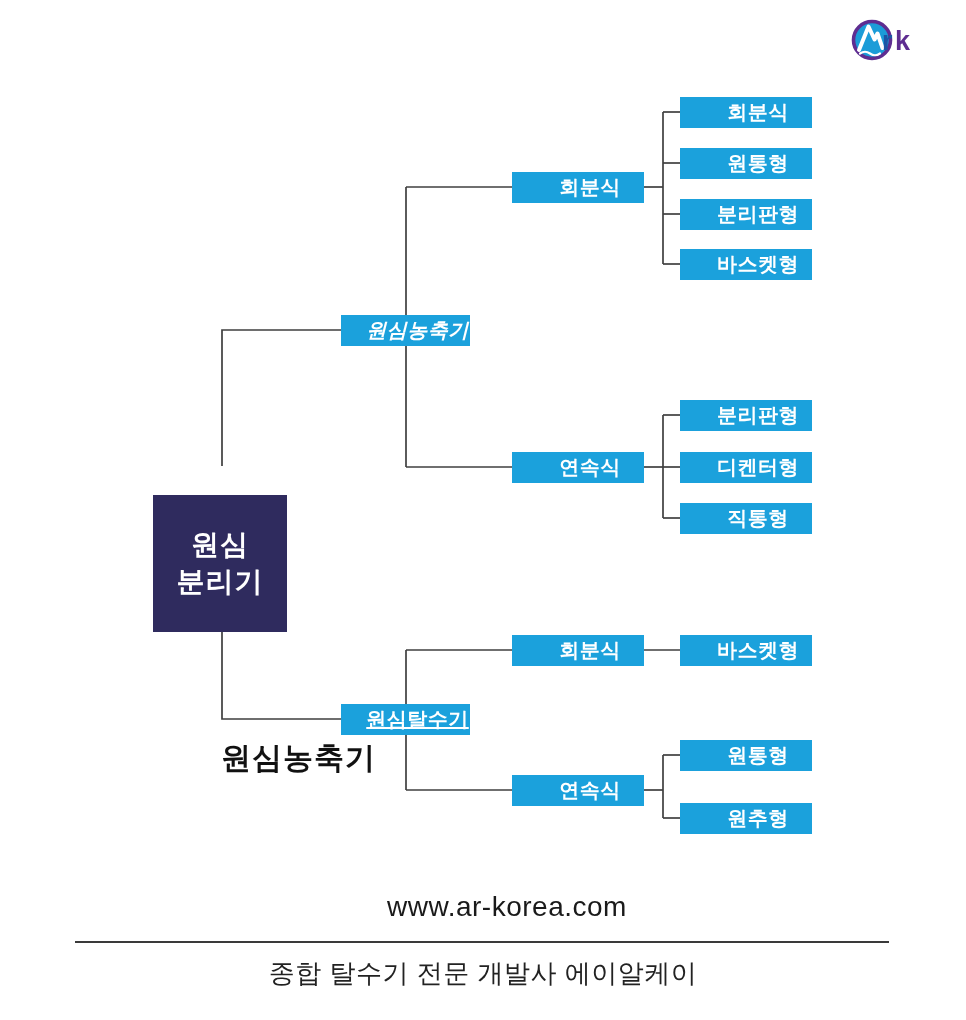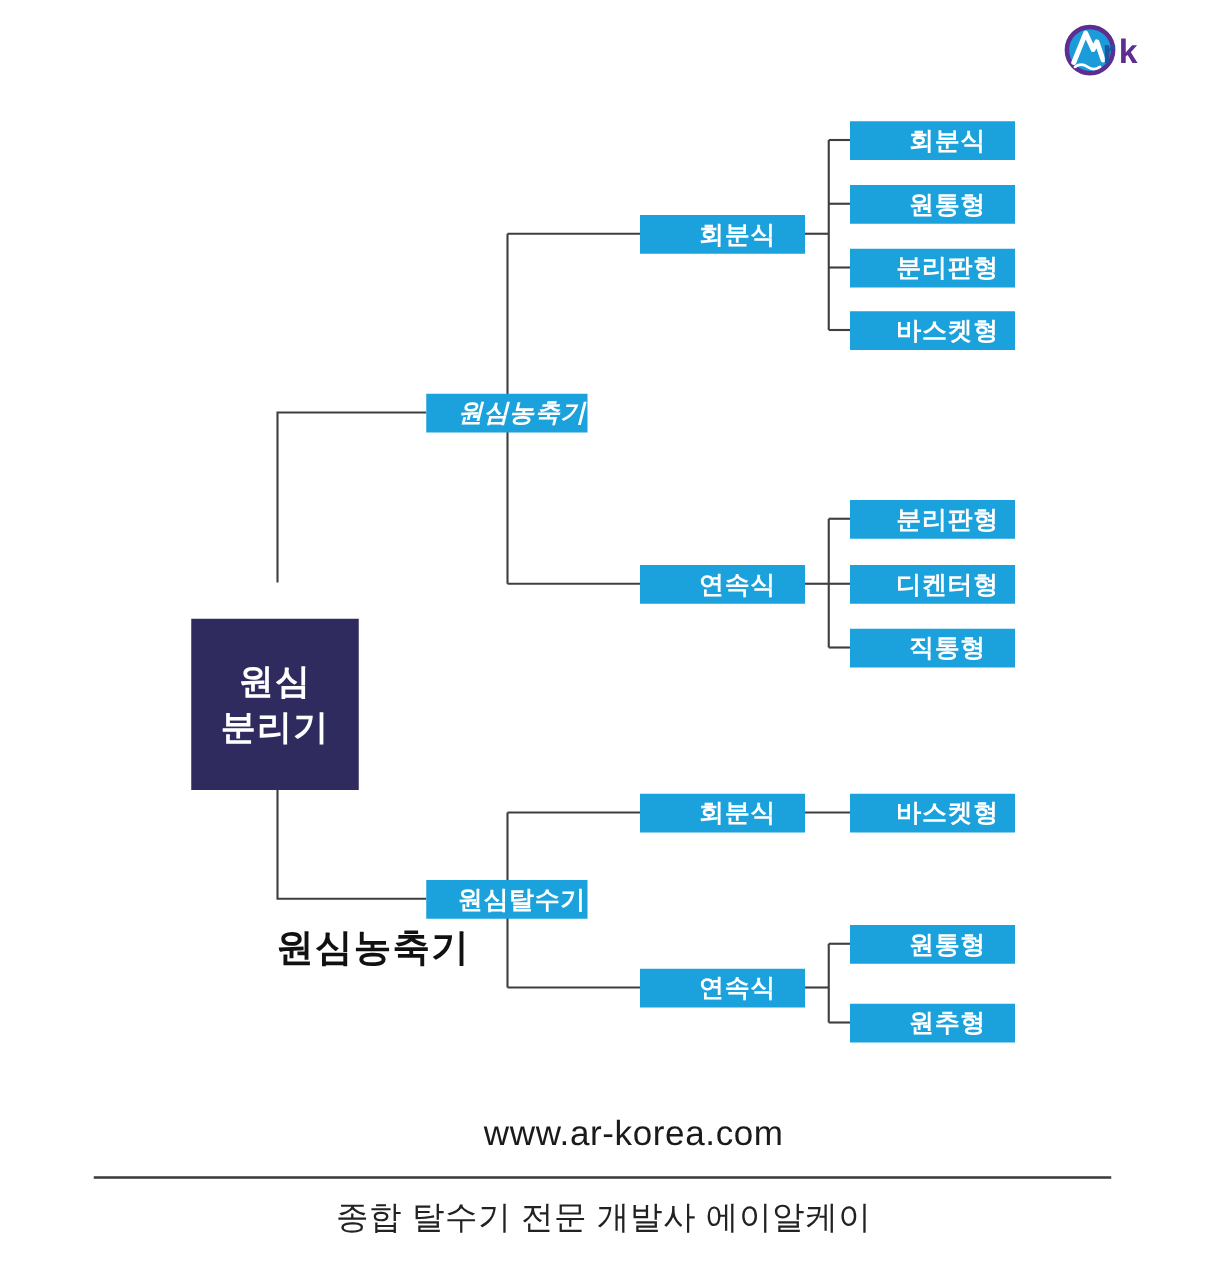--- a/index.html
+++ b/index.html
@@ -89,21 +89,21 @@
   <div class="box root">
     <div>
       <div>원심</div>
       <div>분리기</div>
     </div>
   </div>
 
   <div class="purpose" style="left:221px;top:738px;">원심농축기</div>
 
   <div class="box blue mid" style="left:341px;top:315px;font-style:italic;">원심농축기</div>
-  <div class="box blue mid" style="left:341px;top:704px;">원심탈수기</div>
+  <div class="box blue mid" style="left:341px;top:704px;text-decoration:underline;">원심탈수기</div>
 
   <div class="box blue" style="left:512px;top:172px;">회분식</div>
   <div class="box blue" style="left:512px;top:452px;">연속식</div>
   <div class="box blue" style="left:512px;top:635px;">회분식</div>
   <div class="box blue" style="left:512px;top:775px;">연속식</div>
 
   <div class="box blue" style="left:680px;top:97px;">회분식</div>
   <div class="box blue" style="left:680px;top:148px;">원통형</div>
   <div class="box blue" style="left:680px;top:199px;">분리판형</div>
   <div class="box blue" style="left:680px;top:249px;">바스켓형</div>

